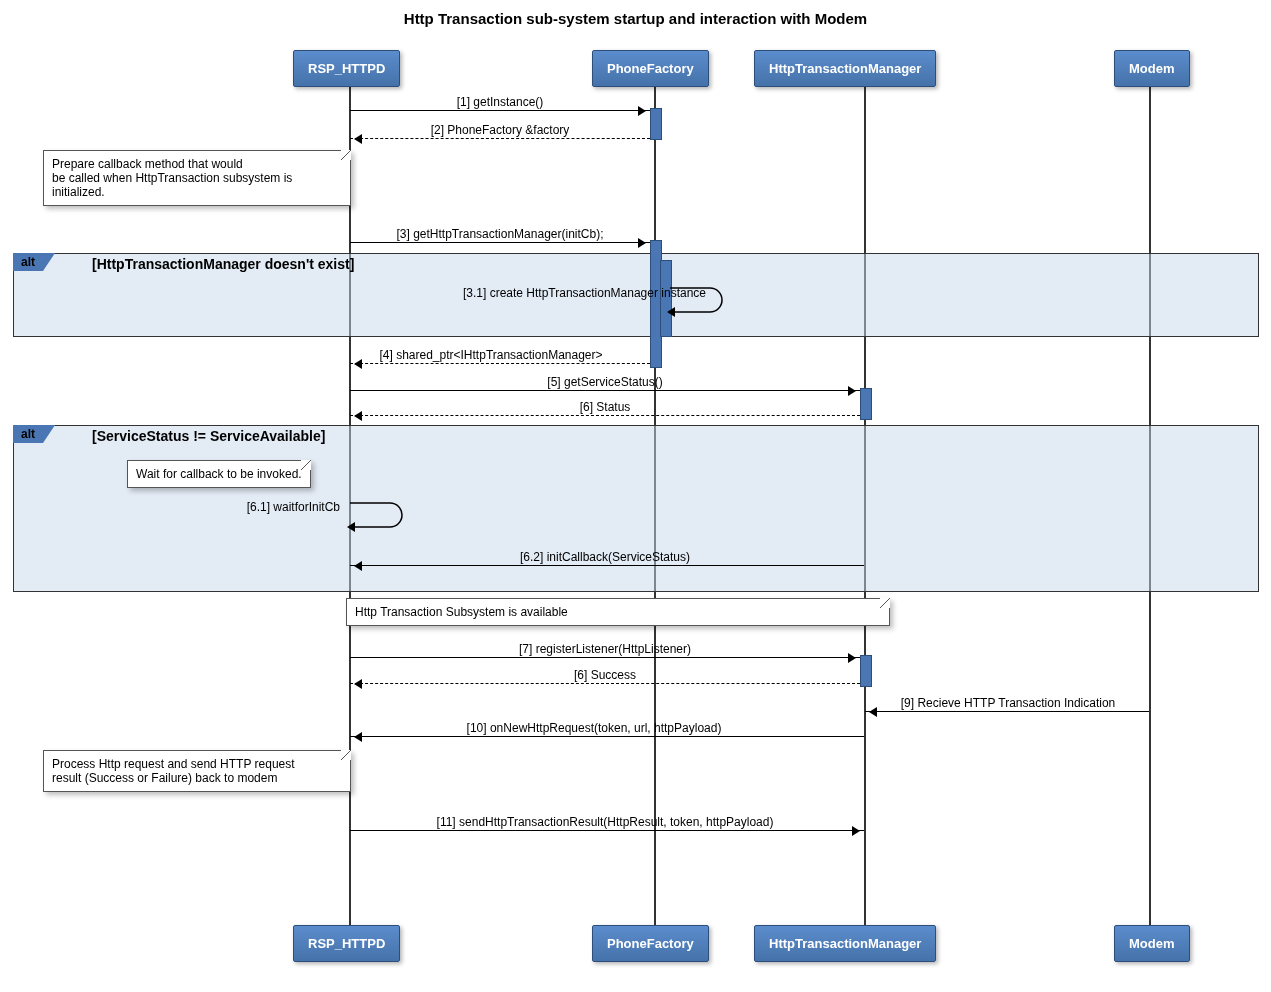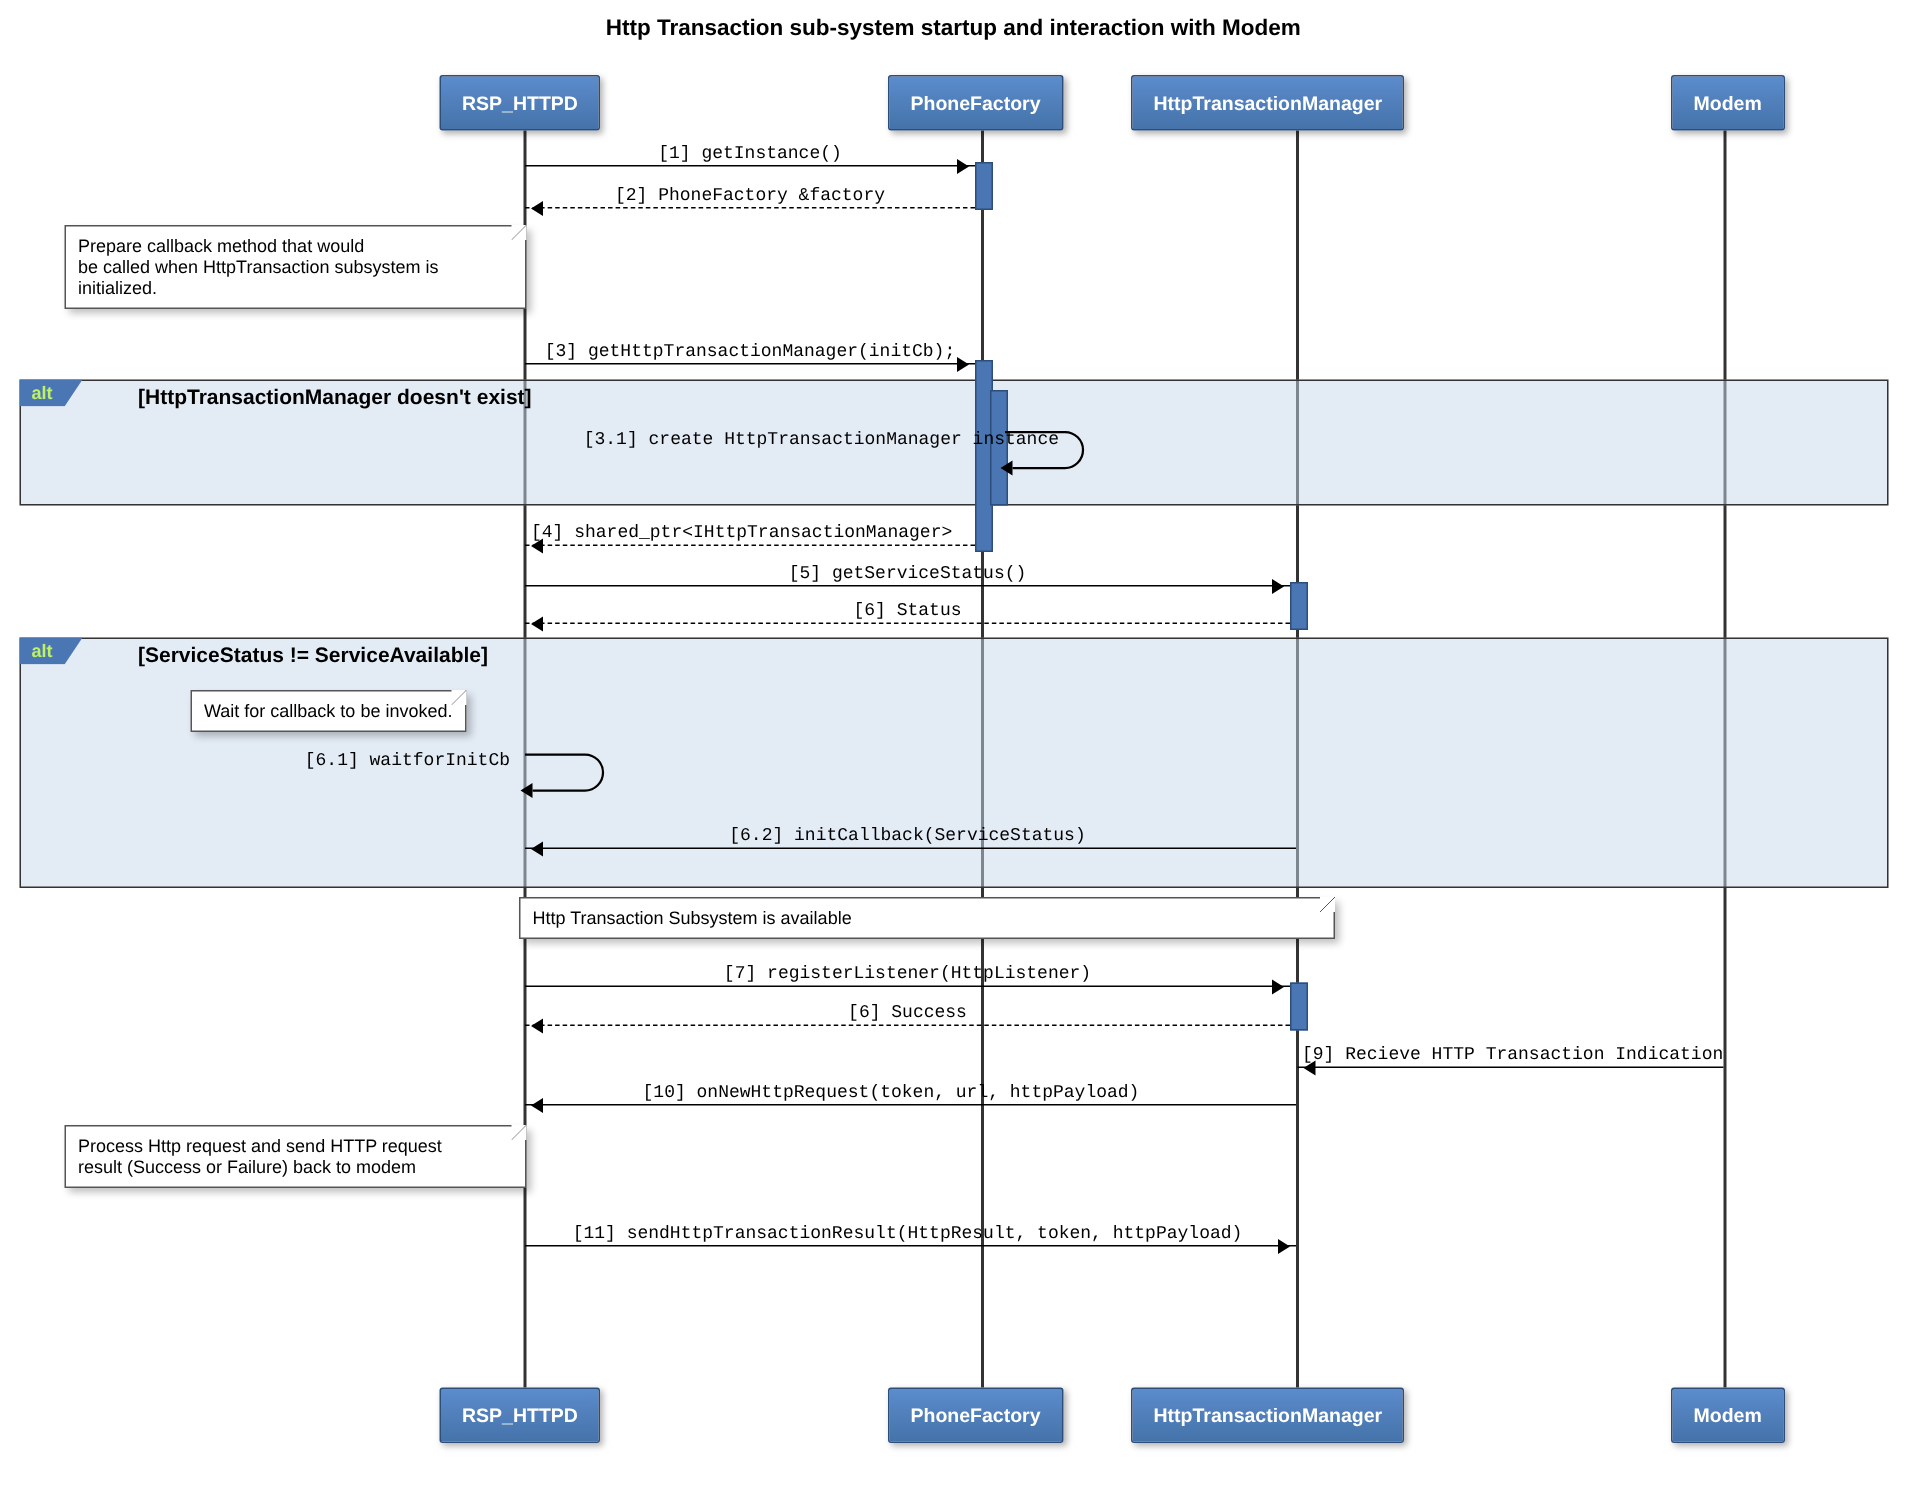--- a/index.html
+++ b/index.html
@@ -73,21 +73,20 @@
     top: -5px;
     border: 5px solid transparent;
     border-right: 8px solid #000;
   }
   .msg-label {
     position: absolute;
     font-size: 12px;
     text-align: center;
     z-index: 6;
     white-space: nowrap;
-    font-family: Liberation Mono, monospace;
   }
   .note {
     position: absolute;
     background: #fff;
     border: 1px solid #555;
     padding: 6px 8px;
     font-size: 12px;
     box-shadow: 3px 3px 5px rgba(0,0,0,0.25);
     z-index: 7;
   }
@@ -114,21 +113,21 @@
     position: absolute;
     border: 1.5px solid #333;
     background: rgba(200,215,235,0.5);
     z-index: 2;
   }
   .alt-label {
     position: absolute;
     top: -1px;
     left: -1px;
     background: #4a77b4;
-    color: #bef264;
+    color: #000000;
     font-weight: bold;
     font-size: 12px;
     padding: 2px 20px 2px 8px;
     clip-path: polygon(0 0, 100% 0, calc(100% - 12px) 100%, 0 100%);
   }
   .alt-guard {
     position: absolute;
     top: 2px;
     left: 78px;
     font-weight: bold;

